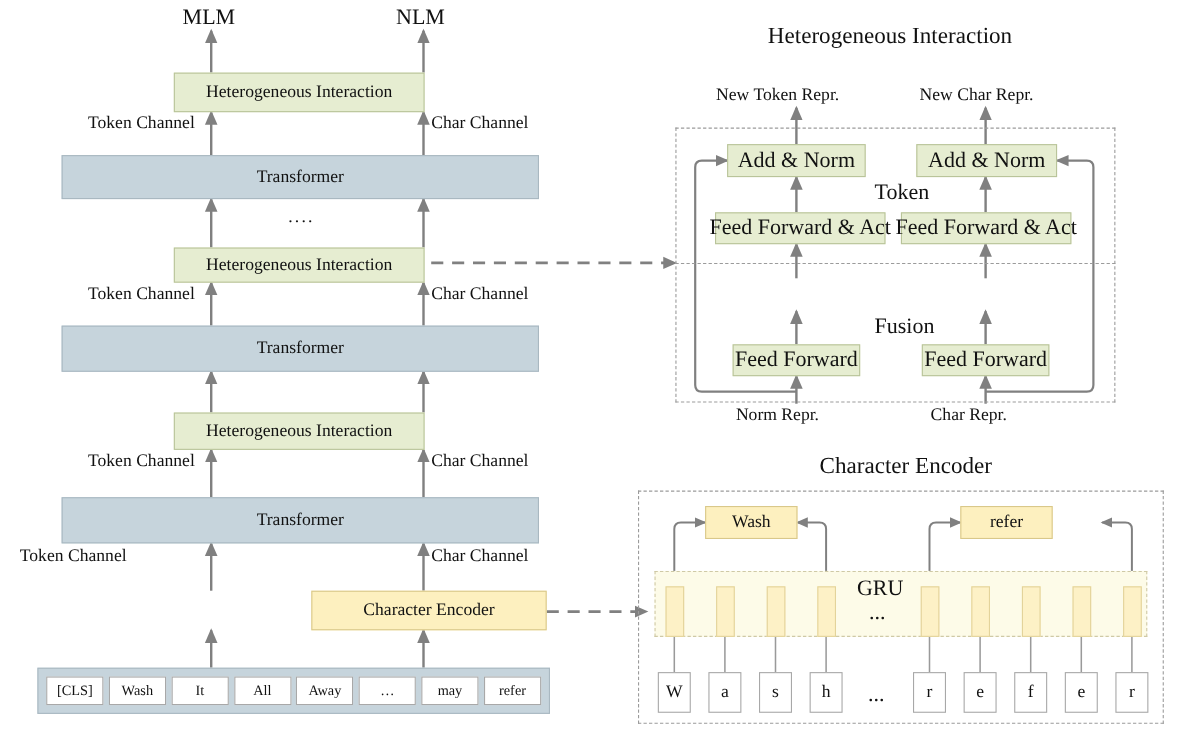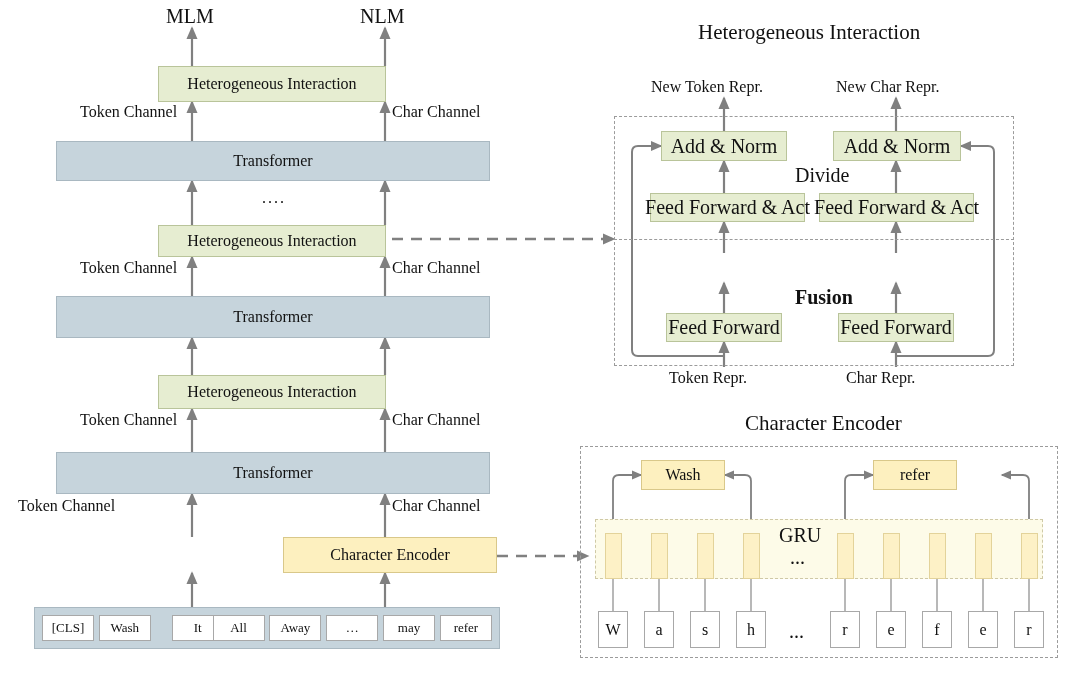--- a/index.html
+++ b/index.html
@@ -156,51 +156,51 @@
 
   <div class="lbl md" style="left:18px;top:497px;">Token Channel</div>
   <div class="lbl md" style="left:392px;top:497px;">Char Channel</div>
 
   <div class="box yellow md" style="left:283px;top:537px;width:214px;height:36px;">Character Encoder</div>
 
   <div class="abs blue" style="left:34px;top:607px;width:466px;height:42px;border:1px solid #a9b8c1;"></div>
   <div class="abs" style="left:34px;top:607px;width:466px;height:42px;display:flex;align-items:center;justify-content:space-between;padding:0 8px;">
     <div class="box white tok" style="position:relative;left:0;top:0;width:52px;height:26px;">[CLS]</div>
     <div class="box white tok" style="position:relative;left:0;top:0;width:52px;height:26px;">Wash</div>
-    <div class="box white tok" style="position:relative;left:16px;top:0;width:52px;height:26px;">It</div>
+    <div class="box white tok" style="position:relative;left:0;top:0;width:52px;height:26px;">It</div>
     <div class="box white tok" style="position:relative;left:0;top:0;width:52px;height:26px;">All</div>
     <div class="box white tok" style="position:relative;left:0;top:0;width:52px;height:26px;">Away</div>
     <div class="box white tok" style="position:relative;left:0;top:0;width:52px;height:26px;">…</div>
     <div class="box white tok" style="position:relative;left:0;top:0;width:52px;height:26px;">may</div>
     <div class="box white tok" style="position:relative;left:0;top:0;width:52px;height:26px;">refer</div>
   </div>
 
   <div class="lbl ttl" style="left:698px;top:20px;font-size:21px;">Heterogeneous Interaction</div>
 
   <div class="lbl md" style="left:651px;top:78px;">New Token Repr.</div>
   <div class="lbl md" style="left:836px;top:78px;">New Char Repr.</div>
 
   <div class="dashpanel" style="left:614px;top:116px;width:400px;height:250px;"></div>
   <div class="dashpanel" style="left:614px;top:239px;width:400px;height:0;border-width:1px 0 0 0;"></div>
 
   <div class="box green sm" style="left:661px;top:131px;width:126px;height:30px;">Add &amp; Norm</div>
   <div class="box green sm" style="left:833px;top:131px;width:128px;height:30px;">Add &amp; Norm</div>
 
-  <div class="lbl sm" style="left:795px;top:164px;">Divide</div>
+  <div class="lbl sm" style="left:795px;top:164px;">Token</div>
 
   <div class="box green sm" style="left:650px;top:193px;width:155px;height:29px;">Feed Forward &amp; Act</div>
   <div class="box green sm" style="left:819px;top:193px;width:155px;height:29px;">Feed Forward &amp; Act</div>
 
 
-  <div class="lbl sm" style="left:795px;top:286px;font-weight:bold;">Fusion</div>
+  <div class="lbl sm" style="left:795px;top:286px;">Fusion</div>
 
   <div class="box green sm" style="left:666px;top:313px;width:116px;height:29px;">Feed Forward</div>
   <div class="box green sm" style="left:838px;top:313px;width:116px;height:29px;">Feed Forward</div>
 
-  <div class="lbl md" style="left:669px;top:369px;">Token Repr.</div>
+  <div class="lbl md" style="left:669px;top:369px;">Norm Repr.</div>
   <div class="lbl md" style="left:846px;top:369px;">Char Repr.</div>
 
   <div class="lbl ttl" style="left:745px;top:411px;font-size:21px;">Character Encoder</div>
 
   <div class="dashpanel" style="left:580px;top:446px;width:478px;height:212px;"></div>
 
   <div class="box yellow md" style="left:641px;top:460px;width:84px;height:30px;">Wash</div>
   <div class="box yellow md" style="left:873px;top:460px;width:84px;height:30px;">refer</div>
 
   <div class="dashpanel-y" style="left:595px;top:519px;width:448px;height:60px;"></div>

